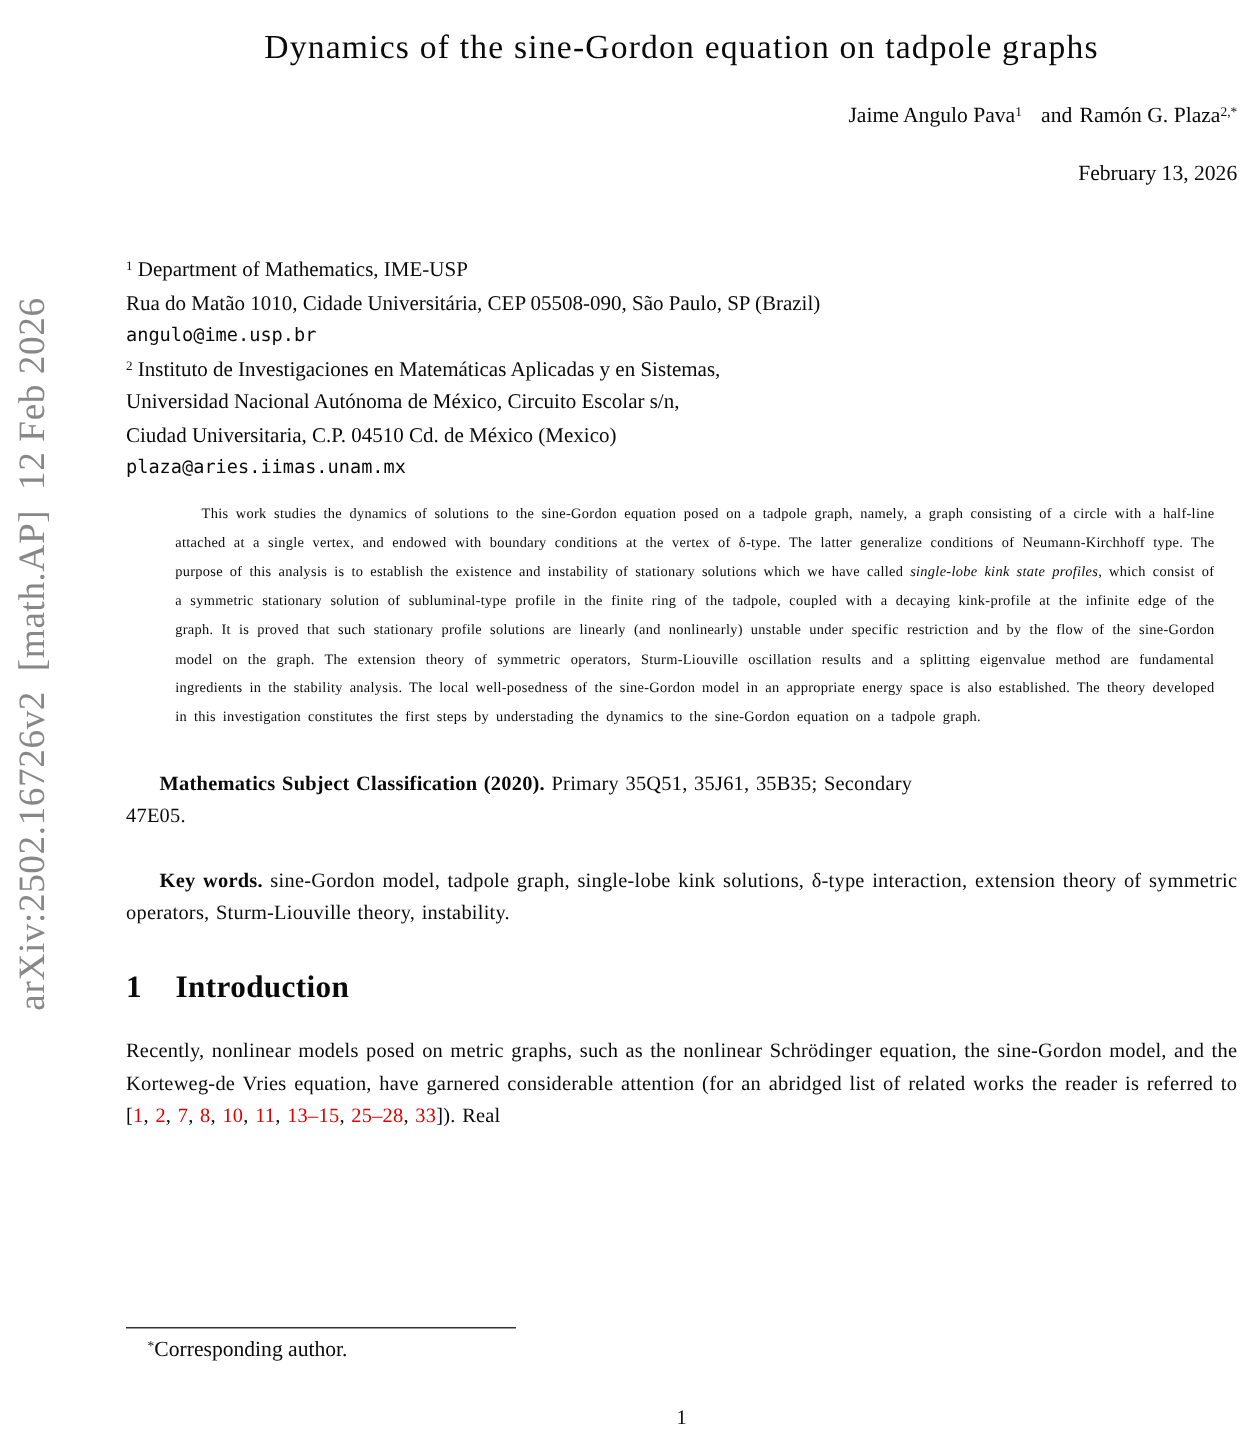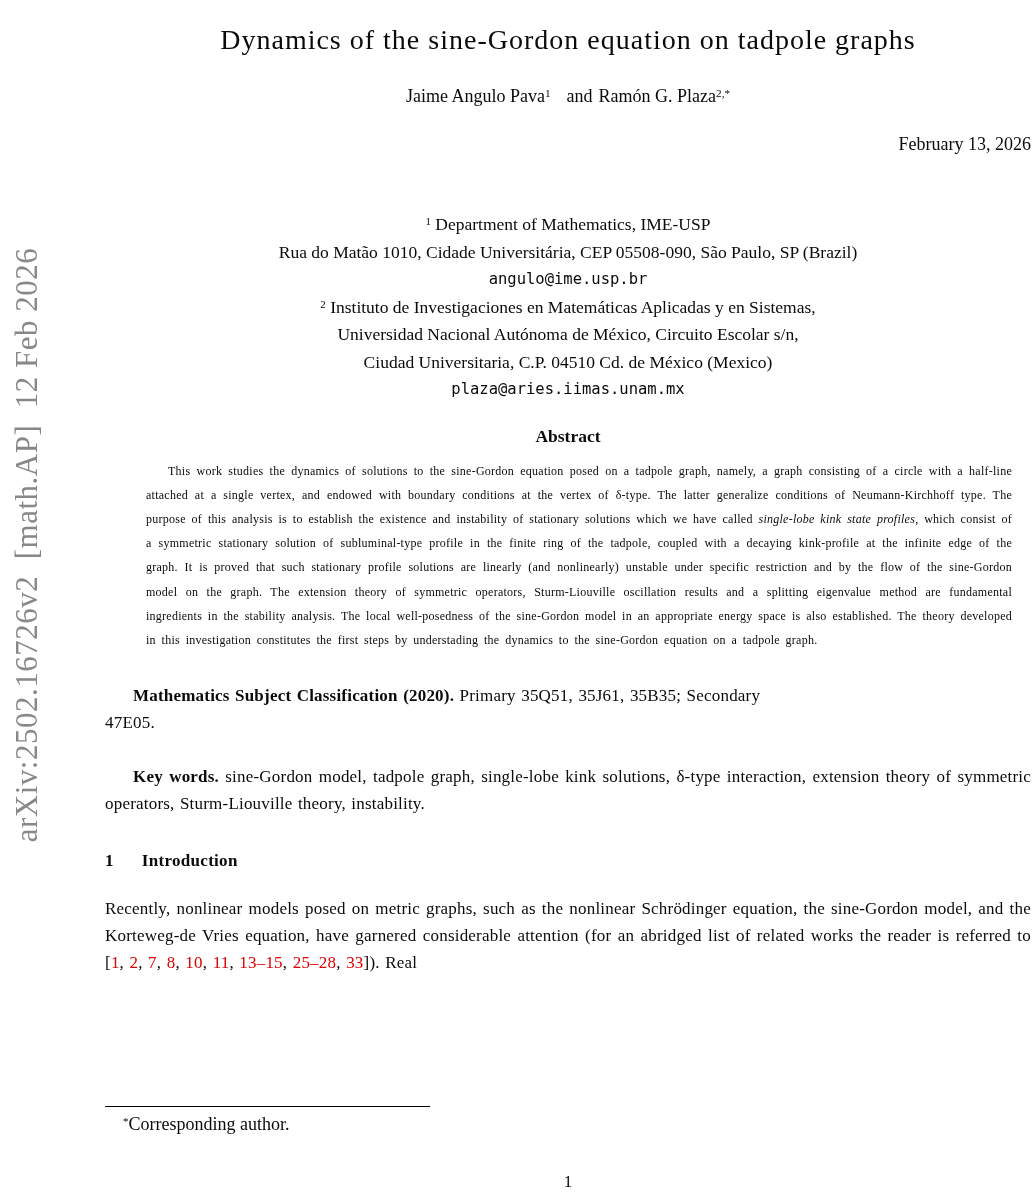--- a/index.html
+++ b/index.html
@@ -40,42 +40,42 @@
     padding-top: 24px;
     font-size: 28px;
     font-weight: 400;
     text-align: center;
     letter-spacing: 1px;
   }
 
   .authors {
     margin-top: 30px;
     font-size: 18px;
-    text-align: center;
+    text-align: right;
   }
   .authsep { margin-left: 16px; margin-right: 6px; }
   sup {
     font-size: 62%;
     vertical-align: baseline;
     position: relative;
     top: -0.45em;
     line-height: 0;
   }
 
   .date {
     margin-top: 27px;
     font-size: 18px;
     text-align: right;
   }
 
   .affiliations {
     margin-top: 56px;
     font-size: 17.5px;
     line-height: 27.5px;
-    text-align: center;
+    text-align: left;
   }
   .email {
     font-family: "DejaVu Sans Mono", "Liberation Mono", monospace;
     font-size: 15.5px;
   }
 
   .abs-head {
     margin-top: 22px;
     font-size: 17.5px;
     font-weight: bold;
@@ -98,21 +98,21 @@
     text-align: justify;
     text-indent: 28px;
     letter-spacing: 0.2px;
     word-spacing: 1px;
   }
   .msc { margin-top: 30px; }
   .keywords { margin-top: 27px; }
 
   .sec-head {
     margin: 34px 0 0 0;
-    font-size: 17px;
+    font-size: 26px;
     font-weight: bold;
     letter-spacing: 0.3px;
   }
   .secnum { margin-right: 28px; }
 
   .intro { margin-top: 24px; text-indent: 0; }
 
   .cite { color: var(--citation-red, #e00000); cursor: pointer; }
 
   .footnote {
@@ -159,21 +159,20 @@
     <div class="affiliations">
       <div class="affline"><sup>1</sup> <span>Department of Mathematics, IME-USP</span></div>
       <div class="affline">Rua do Matão 1010, Cidade Universitária, CEP 05508-090, São Paulo, SP (Brazil)</div>
       <div class="affline email">angulo@ime.usp.br</div>
       <div class="affline"><sup>2</sup> <span>Instituto de Investigaciones en Matemáticas Aplicadas y en Sistemas,</span></div>
       <div class="affline">Universidad Nacional Autónoma de México, Circuito Escolar s/n,</div>
       <div class="affline">Ciudad Universitaria, C.P. 04510 Cd. de México (Mexico)</div>
       <div class="affline email">plaza@aries.iimas.unam.mx</div>
     </div>
 
-    <div class="abs-head">Abstract</div>
 
     <p class="abs-body"><span>This work studies the dynamics of solutions to the sine-Gordon equation posed on a tadpole graph, namely, a graph consisting of a circle with a half-line attached at a single vertex, and endowed with boundary conditions at the vertex of δ-type. The latter generalize conditions of Neumann-Kirchhoff type. The purpose of this analysis is to establish the existence and instability of stationary solutions which we have called </span><i>single-lobe kink state profiles</i><span>, which consist of a symmetric stationary solution of subluminal-type profile in the finite ring of the tadpole, coupled with a decaying kink-profile at the infinite edge of the graph. It is proved that such stationary profile solutions are linearly (and nonlinearly) unstable under specific restriction and by the flow of the sine-Gordon model on the graph. The extension theory of symmetric operators, Sturm-Liouville oscillation results and a splitting eigenvalue method are fundamental ingredients in the stability analysis. The local well-posedness of the sine-Gordon model in an appropriate energy space is also established. The theory developed in this investigation constitutes the first steps by understading the dynamics to the sine-Gordon equation on a tadpole graph.</span></p>
 
     <p class="para msc"><b>Mathematics Subject Classification (2020).</b> <span>Primary 35Q51, 35J61, 35B35; Secondary</span><br><span>47E05.</span></p>
 
     <p class="para keywords"><b>Key words.</b> <span>sine-Gordon model, tadpole graph, single-lobe kink solutions, δ-type interaction, extension theory of symmetric operators, Sturm-Liouville theory, instability.</span></p>
 
     <h2 class="sec-head"><span class="secnum">1</span><span>Introduction</span></h2>
 
     <p class="para intro"><span>Recently, nonlinear models posed on metric graphs, such as the nonlinear Schrödinger equation, the sine-Gordon model, and the Korteweg-de Vries equation, have garnered considerable attention (for an abridged list of related works the reader is referred to [</span><span id="citation-list"><span class="cite">1</span>, <span class="cite">2</span>, <span class="cite">7</span>, <span class="cite">8</span>, <span class="cite">10</span>, <span class="cite">11</span>, <span class="cite">13–15</span>, <span class="cite">25–28</span>, <span class="cite">33</span></span><span>]). Real</span></p>

